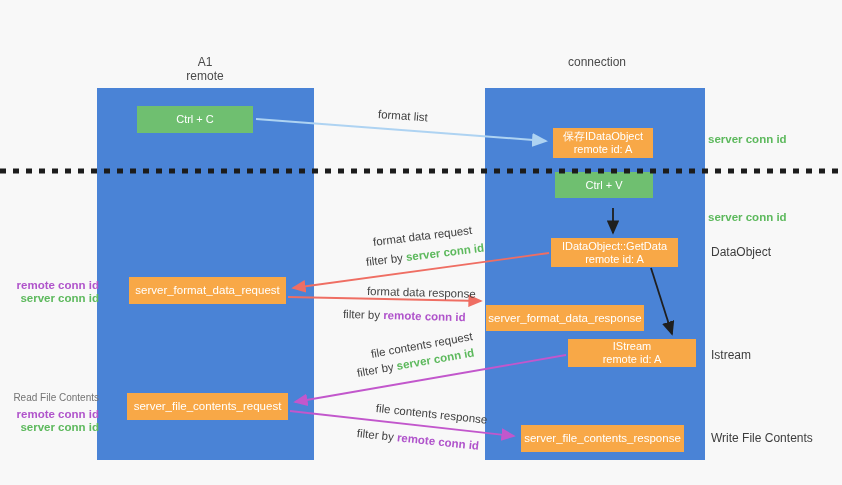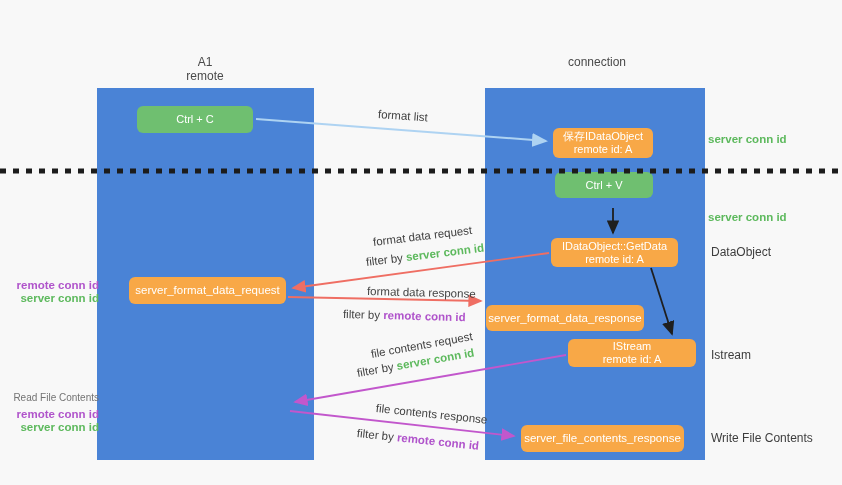--- a/index.html
+++ b/index.html
@@ -11,21 +11,21 @@
   html,body{margin:0;padding:0;}
   .canvas{
     position:relative;width:842px;height:485px;background:var(--background);
     font-family:"Liberation Sans",sans-serif;overflow:hidden;
   }
   .lifeline{position:absolute;background:var(--column-blue);}
   .title{position:absolute;left:370px;top:7px;font-size:15px;color:#3b3b3b;line-height:20px;}
   .col-hdr{position:absolute;text-align:center;font-size:12px;color:#4a4a4a;line-height:14px;}
   .node{
     position:absolute;display:flex;flex-direction:column;align-items:center;justify-content:center;
-    color:#fff;font-size:11px;line-height:13px;box-sizing:border-box;border-radius:6px;
+    color:#fff;font-size:11px;line-height:13px;box-sizing:border-box;
   }
   .node.green{background:var(--box-green);font-size:11px;}
   .node.orange{background:var(--box-orange);}
   .node.wide{font-size:11.5px;}
   .ann{position:absolute;font-size:12px;color:#3d3d3d;white-space:nowrap;}
   .ann.bold-green{color:var(--text-green);font-weight:bold;font-size:11.5px;}
   .ann-stack{position:absolute;text-align:right;line-height:13px;}
   .ann-stack div{font-size:11.5px;font-weight:bold;white-space:nowrap;}
   .ann-stack .g{color:var(--text-green);}
   .ann-stack .p{color:var(--text-purple);}
@@ -87,20 +87,23 @@
 
   <div class="node orange wide z2" style="left:486px;top:289px;width:158px;height:26px;margin-top:16px;">
     <span>server_format_data_response</span>
   </div>
 
   <div class="node orange z2" style="left:568px;top:339px;width:128px;height:28px;">
     <span>IStream</span>
     <span>remote id: A</span>
   </div>
 
+  <div class="node orange wide z2" style="left:127px;top:393px;width:161px;height:27px;">
+    <span>server_file_contents_request</span>
+  </div>
 
   <div class="node orange wide z2" style="left:521px;top:425px;width:163px;height:27px;">
     <span>server_file_contents_response</span>
   </div>
 
   <div class="ann bold-green z4" style="left:708px;top:133px;">server conn id</div>
   <div class="ann bold-green z4" style="left:708px;top:211px;">server conn id</div>
   <div class="ann z4" style="left:711px;top:245px;">DataObject</div>
   <div class="ann z4" style="left:711px;top:348px;">Istream</div>
   <div class="ann z4" style="left:711px;top:431px;text-align:center;">Write File Contents</div>

